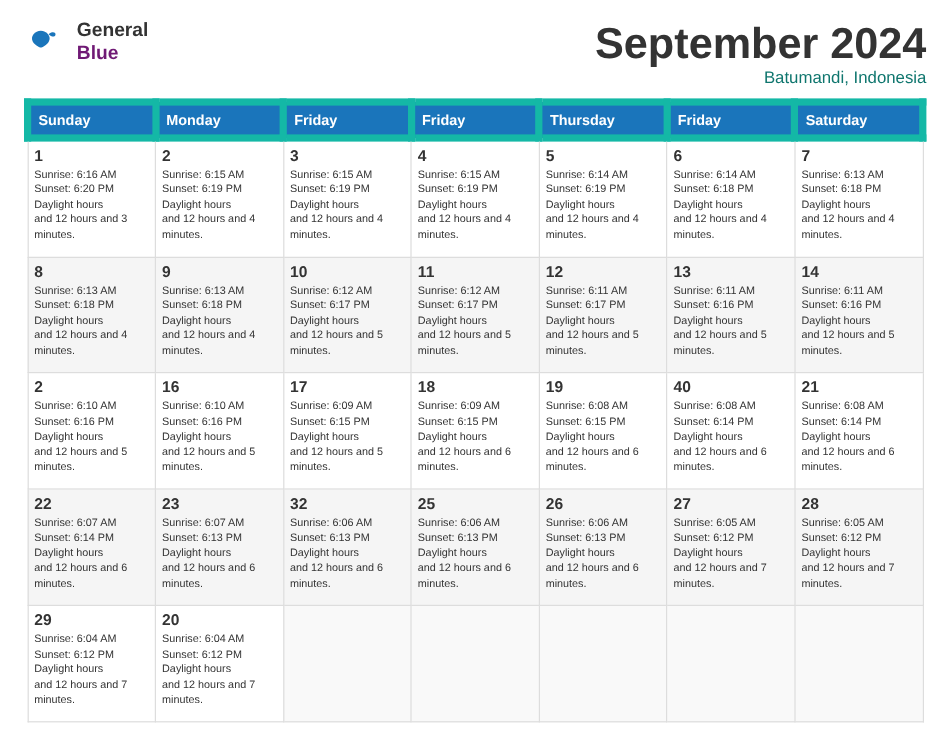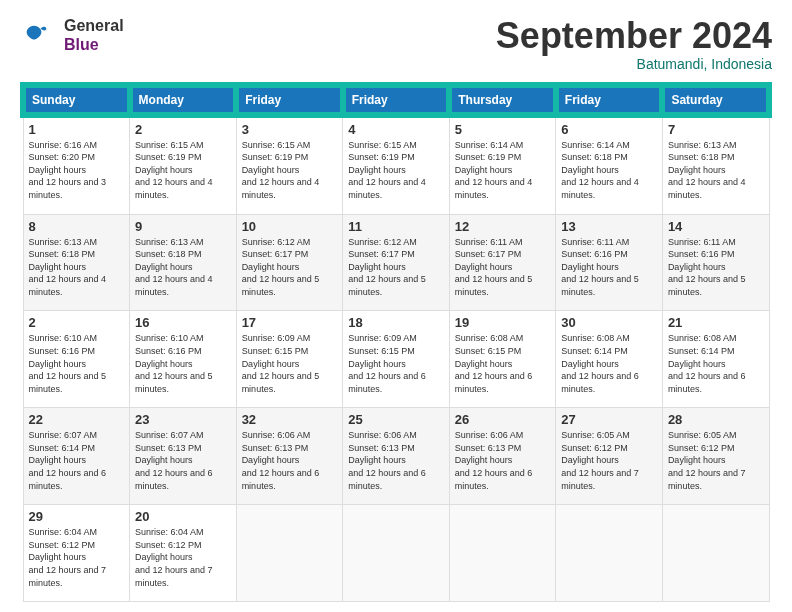--- a/index.html
+++ b/index.html
@@ -291,21 +291,21 @@
           <td>
           <span class="day-num">19</span>
           <div class="day-detail">
             Sunrise: 6:08 AM<br>
             Sunset: 6:15 PM<br>
             Daylight hours<br>
             and 12 hours and 6 minutes.
           </div>
         </td>
           <td>
-          <span class="day-num">30</span>
+          <span class="day-num">40</span>
           <div class="day-detail">
             Sunrise: 6:08 AM<br>
             Sunset: 6:14 PM<br>
             Daylight hours<br>
             and 12 hours and 6 minutes.
           </div>
         </td>
           <td>
           <span class="day-num">21</span>
           <div class="day-detail">

